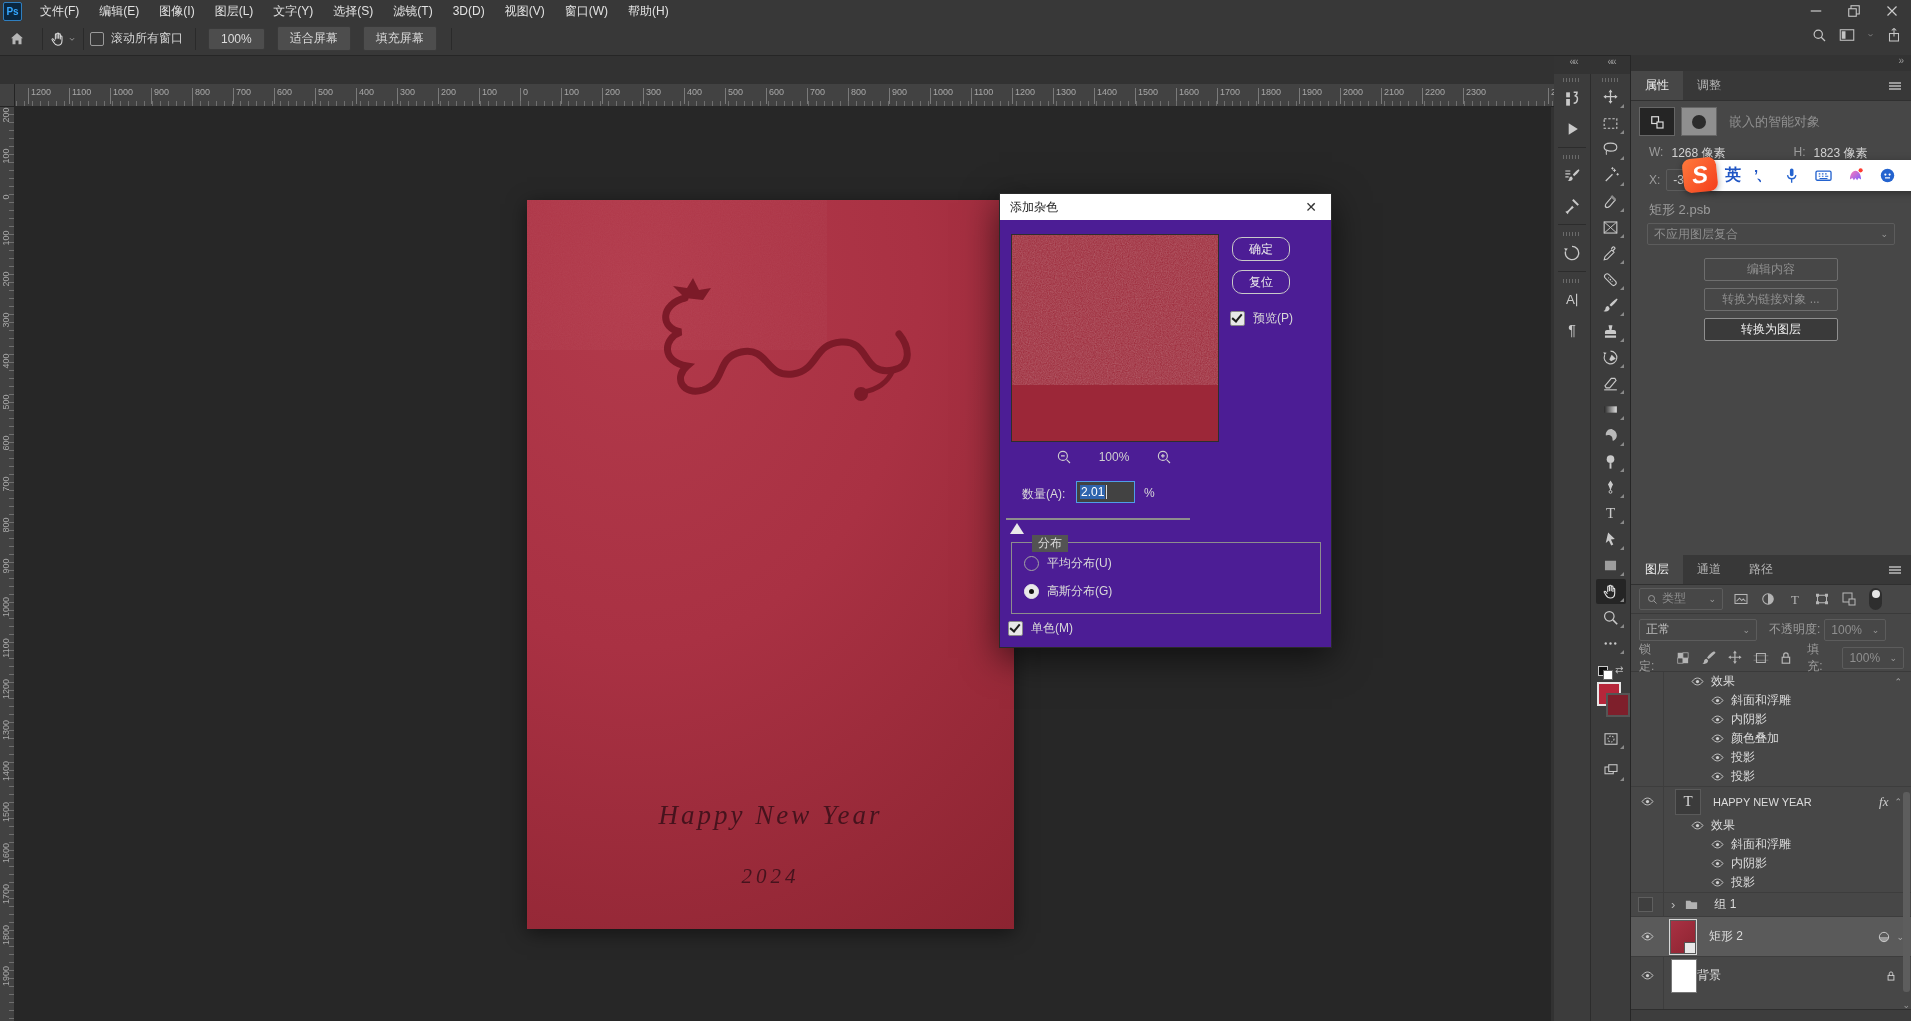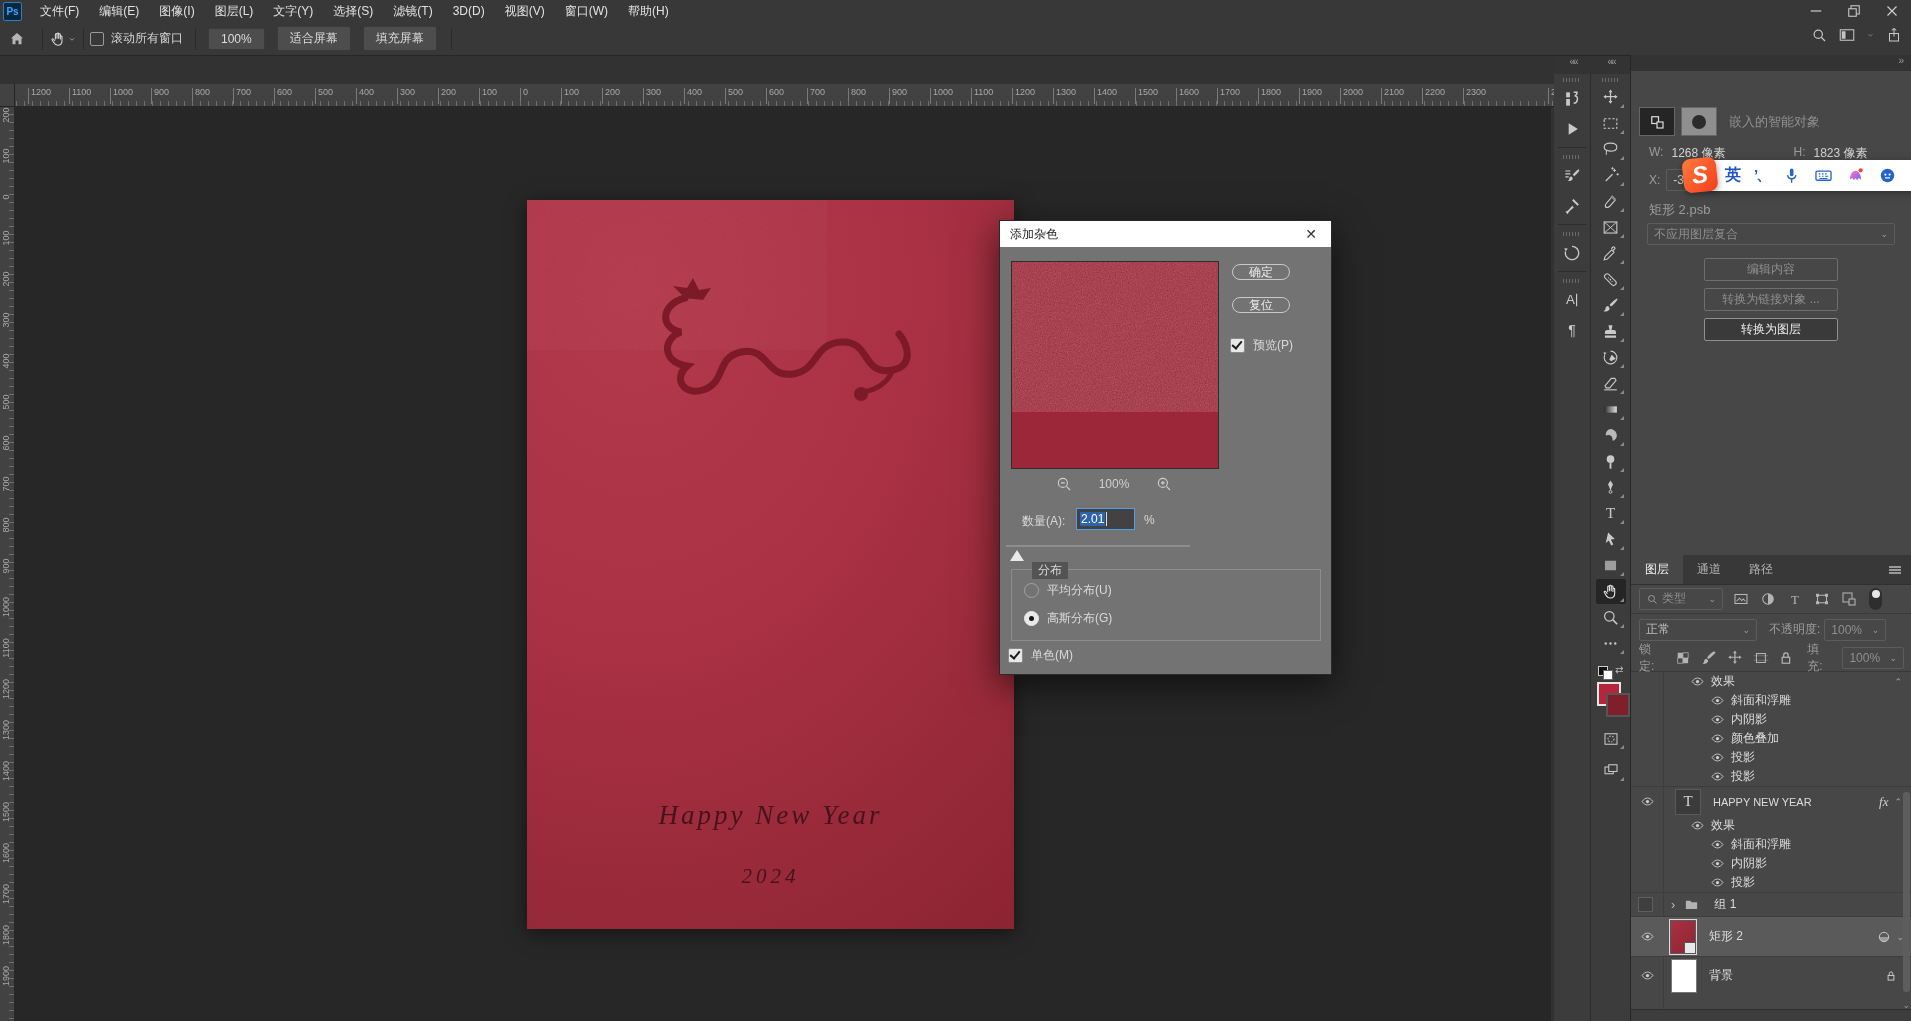--- a/index.html
+++ b/index.html
@@ -47,28 +47,28 @@
   #dragon{position:absolute;left:120px;top:70px;width:300px;height:150px;}
   #poster-title{position:absolute;left:0;top:262px;width:100%;text-align:center;
       font-family:"Liberation Serif","DejaVu Serif",serif;font-size:54px;line-height:73px;
       color:#7d1d2c;letter-spacing:6px;
       text-shadow:0 -2px 2px rgba(40,0,8,.45), 0 2px 2px rgba(255,170,170,.14);}
   #poster-script{position:absolute;left:0;top:600px;width:100%;text-align:center;
       font-family:"Liberation Serif","DejaVu Serif",serif;font-style:italic;font-size:27px;color:#46131d;letter-spacing:3px;}
   #poster-year{position:absolute;left:0;top:664px;width:100%;text-align:center;
       font-family:"Liberation Serif","DejaVu Serif",serif;font-style:italic;font-size:21px;color:#46131d;letter-spacing:4px;}
   
-  #dialog{position:absolute;left:999px;top:220px;width:331px;height:453px;background:#737373;
+  #dialog{position:absolute;left:999px;top:193px;width:331px;height:453px;background:#4c1d95;
           box-shadow:0 10px 34px rgba(0,0,0,.6);z-index:50;border:1px solid #2a2a2a;}
   #dialog-title{height:26px;background:#ffffff;color:#1a1a1a;font-size:12px;display:flex;align-items:center;padding:0 10px;}
   #dialog-title .sp{flex:1;}
   #dialog-close{color:#333;font-size:14px;width:20px;text-align:center;}
   #dlg-preview{position:absolute;left:11px;top:40px;width:206px;height:206px;background:#9c2738;border:1px solid #2e2e2e;overflow:hidden;}
   #dlg-preview svg{position:absolute;inset:0;opacity:.38;}
-  .pill-btn{position:absolute;left:232px;width:58px;height:16px;border:1px solid #c9c9c9;border-radius:10px;
+  .pill-btn{position:absolute;left:232px;width:58px;height:24px;border:1px solid #c9c9c9;border-radius:10px;
             color:#ececec;font-size:12px;display:flex;align-items:center;justify-content:center;background:transparent;}
   .dlg-cb{width:13px;height:13px;background:#e8e8e8;border:1px solid #8a8a8a;border-radius:2px;position:relative;display:inline-block;}
   .dlg-cb.checked:after{content:"";position:absolute;left:3px;top:0px;width:4px;height:8px;border:solid #1d1d1d;border-width:0 2px 2px 0;transform:rotate(40deg);}
   #dlg-zoomrow{position:absolute;left:0px;top:254px;width:228px;display:flex;align-items:center;justify-content:center;gap:26px;color:#cfcfcf;}
   #dlg-amount{position:absolute;left:22px;top:292px;color:#d8d8d8;}
   #dlg-input{position:absolute;left:76px;top:287px;width:54px;height:20px;background:#424242;border:1px solid #4f9ee8;
              display:flex;align-items:center;padding-left:3px;}
   #dlg-input .sel{background:#2f64ad;color:#fff;padding:0 1px;font-size:12px;}
   #dlg-pct{position:absolute;left:144px;top:292px;color:#d8d8d8;}
   #dlg-slider{position:absolute;left:6px;top:324px;width:184px;height:2px;background:#8d8d8d;}
@@ -658,20 +658,29 @@
             <rect x="4" y="8" width="11" height="9" fill="none" stroke="#c9c9c9" stroke-width="1.4"></rect>
             <rect x="9" y="5" width="11" height="9" fill="#3c3c3c" stroke="#c9c9c9" stroke-width="1.4"></rect>
           </svg>
         </span>
       </div>
     </div>
 
   <div id="panels">
     <div id="panels-top">»</div>
 
+    <div class="ptabs" style="top:16px">
+      <div class="ptab active">属性</div>
+      <div class="ptab">调整</div>
+      <span class="ic hb">
+          <svg viewBox="0 0 24 24">
+            <path d="M4 8h16M4 12h16M4 16h16" stroke="#bbb" stroke-width="1.8"></path>
+          </svg>
+        </span>
+    </div>
     <div style="position:absolute;left:8px;top:52px;display:flex;align-items:center;gap:6px">
       <div style="width:34px;height:27px;background:#252525;border:1px solid #666;display:flex;align-items:center;justify-content:center">
         <span class="ic">
             <svg viewBox="0 0 24 24">
               <rect x="5" y="5" width="9" height="9" fill="none" stroke="#ddd" stroke-width="1.6"></rect>
               <rect x="12" y="12" width="8" height="8" fill="#252525" stroke="#ddd" stroke-width="1.6"></rect>
             </svg>
           </span>
       </div>
       <div style="width:34px;height:27px;background:#8f8f8f;border:1px solid #666;display:flex;align-items:center;justify-content:center">
@@ -972,21 +981,21 @@
             <span class="ic" style="width: 15px; height: 13px;">
               <svg viewBox="0 0 24 24">
                 <path d="M2 12c3-4.4 6.8-6.4 10-6.4S19 7.6 22 12c-3 4.4-6.8 6.4-10 6.4S5 16.4 2 12z" fill="none" stroke="#cfcfcf" stroke-width="1.6"></path>
                 <circle cx="12" cy="12" r="3" fill="#cfcfcf"></circle>
               </svg>
             </span>
           </span>
           <span style="margin-left: 14px; border: 1px solid rgb(119, 119, 119); padding: 0px;">
             <div class="lthumb" style="background:#fff"></div>
           </span>
-          <span class="lbl" style="margin-left: 12px;">背景</span>
+          <span class="lbl" style="">背景</span>
           <span class="ic" style="width: 14px; height: 14px; margin-left: auto; margin-right: 14px;">
             <svg viewBox="0 0 24 24">
               <rect x="7" y="11" width="10" height="8" fill="none" stroke="#cfcfcf" stroke-width="1.6"></rect>
               <path d="M9 11V8a3 3 0 016 0v3" fill="none" stroke="#cfcfcf" stroke-width="1.6"></path>
             </svg>
           </span>
         </div>
         <div id="lscroll"></div>
       <div id="lscroll-arrow">⌄</div>
     </div>

